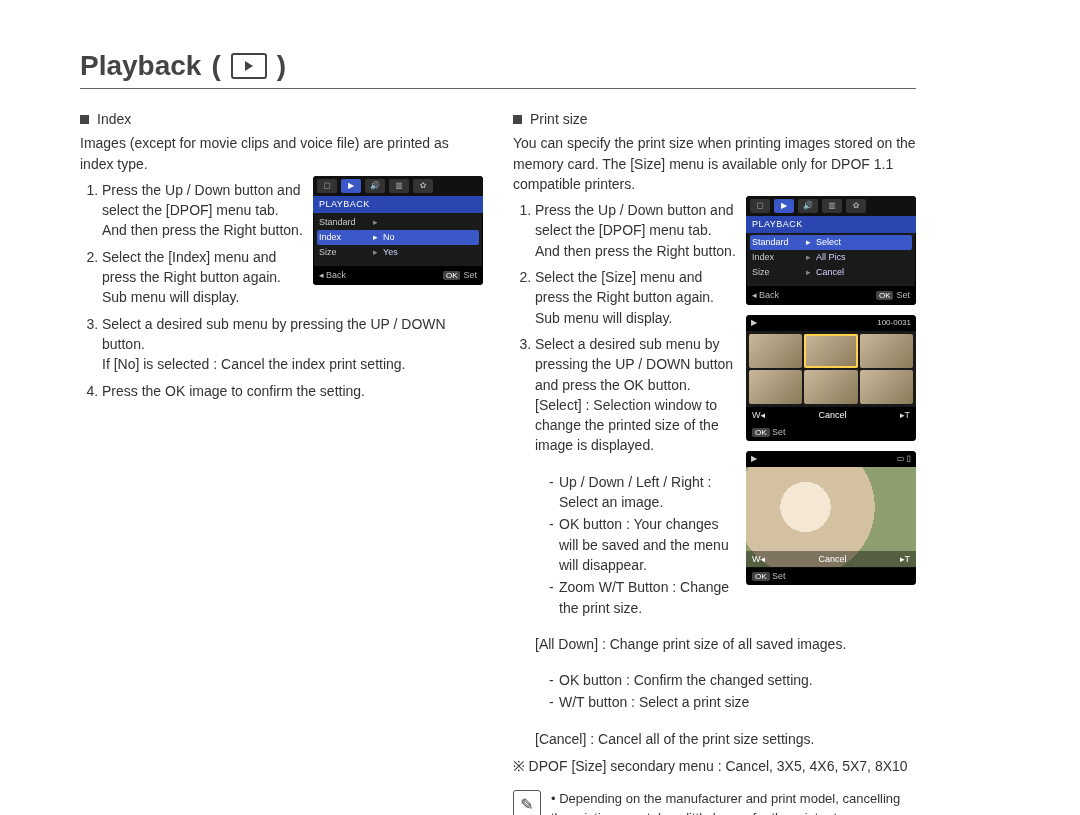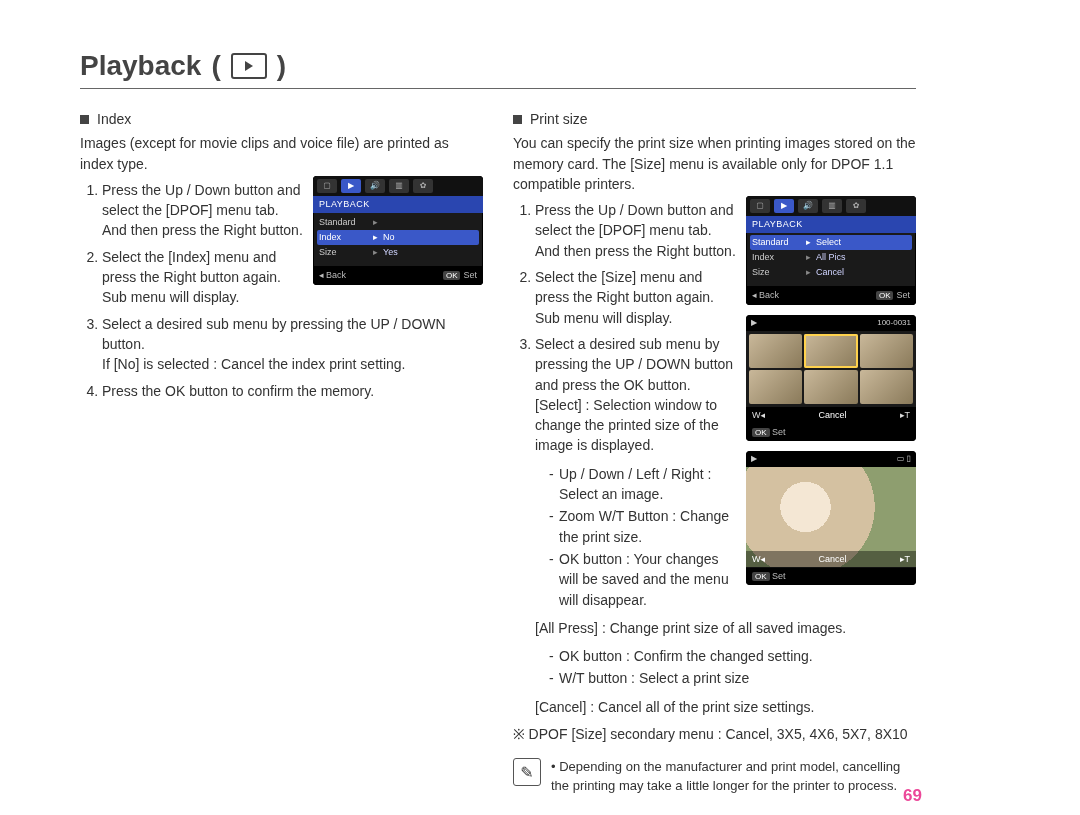--- a/index.html
+++ b/index.html
@@ -39,21 +39,21 @@
   .thumbshot .setbar{background:#000;padding:2px 6px;font-size:9px;color:#bbb}
   .photoshot{width:170px;background:#1a1a1a;border-radius:4px;overflow:hidden;margin-top:10px}
   .photoshot .top{display:flex;justify-content:space-between;background:#000;padding:2px 5px;font-size:8px;color:#ccc}
   .photoshot .img{height:100px;background:radial-gradient(circle at 35% 40%,#f4e7d4 0 20%,#d4c1a1 20% 55%,#8e9e6f 55% 100%)}
   .photoshot .bar{display:flex;justify-content:space-between;align-items:center;background:rgba(0,0,0,.4);padding:2px 6px;font-size:9px;color:#fff;margin-top:-16px;position:relative}
   .photoshot .setbar{background:#000;padding:2px 6px;font-size:9px;color:#bbb}
   .note{display:flex;gap:10px;margin-top:14px;font-size:13px;color:#333}
   .note .ic{width:26px;height:26px;border:1px solid #555;border-radius:3px;display:flex;align-items:center;justify-content:center;font-size:16px;color:#333;flex:0 0 26px}
   .star{font-family:Arial}
   .pagenum{position:absolute;right:54px;bottom:20px;font-weight:bold;color:#ec4899;font-size:17px}
-  ul.dash{list-style:none;padding-left:14px;margin:8px 0}
+  ul.dash{list-style:none;padding-left:14px;margin:16px 0}
   ul.dash li{position:relative;padding-left:10px;margin-bottom:2px}
   ul.dash li::before{content:"-";position:absolute;left:0;color:#333}
   .clearfix::after{content:"";display:block;clear:both}
 </style>
 </head>
 <body>
 
 <div class="page">
 
   <div class="title-wrap">
@@ -106,21 +106,21 @@
         </div>
       </div>
 
       <ol>
         <li>Press the Up / Down button and select the [DPOF] menu tab. And then press the Right button.</li>
         <li>Select the [Index] menu and press the Right button again. Sub menu will display.</li>
         <li>
           <span>Select a desired sub menu by pressing the UP / DOWN button.</span><br>
           <span>If [No] is selected   : Cancel the index print setting.</span><br>
         </li>
-        <li>Press the OK button to confirm the memory.</li>
+        <li>Press the OK image to confirm the setting.</li>
       </ol>
     </div>
 
     <div class="col clearfix">
       <div class="sec-head">
         <span class="sq"></span>
         <span>Print size</span>
       </div>
       <div>You can specify the print size when printing images stored on the memory card. The [Size] menu is available only for DPOF 1.1 compatible printers.</div>
 
@@ -194,24 +194,24 @@
       </div>
 
       <ol>
         <li>Press the Up / Down button and select the [DPOF] menu tab. And then press the Right button.</li>
         <li>Select the [Size] menu and press the Right button again. Sub menu will display.</li>
         <li>
           <span>Select a desired sub menu by pressing the UP / DOWN button and press the OK button.</span><br>
           <span><span>[Select] :</span> <span>Selection window to change the printed size of the image is displayed.</span></span>
           <ul class="dash">
             <li>Up / Down / Left / Right : Select an image.</li>
+            <li>OK button : Your changes will be saved and the menu will disappear.</li>
             <li>Zoom W/T Button : Change the print size.</li>
-            <li>OK button : Your changes will be saved and the menu will disappear.</li>
           </ul>
-          <span><span>[All Press] :</span> <span>Change print size of all saved images.</span></span>
+          <span><span>[All Down] :</span> <span>Change print size of all saved images.</span></span>
           <ul class="dash">
             <li>OK button : Confirm the changed setting.</li>
             <li>W/T button : Select a print size</li>
           </ul>
           <span><span>[Cancel] :</span> <span>Cancel all of the print size settings.</span></span>
         </li>
       </ol>
 
       <div style="margin-top:7px">
         <span class="star">※ </span><span>DPOF [Size] secondary menu : Cancel, 3X5, 4X6, 5X7, 8X10</span>

